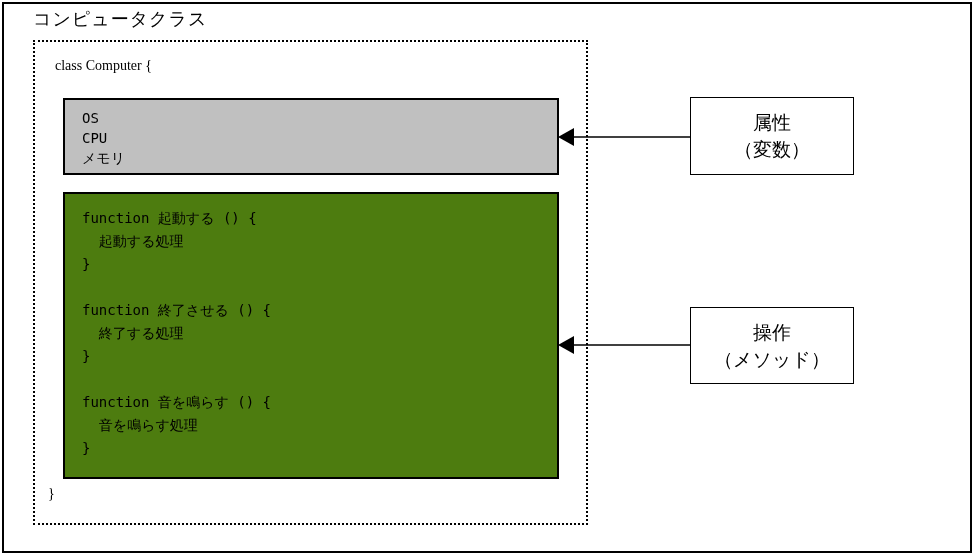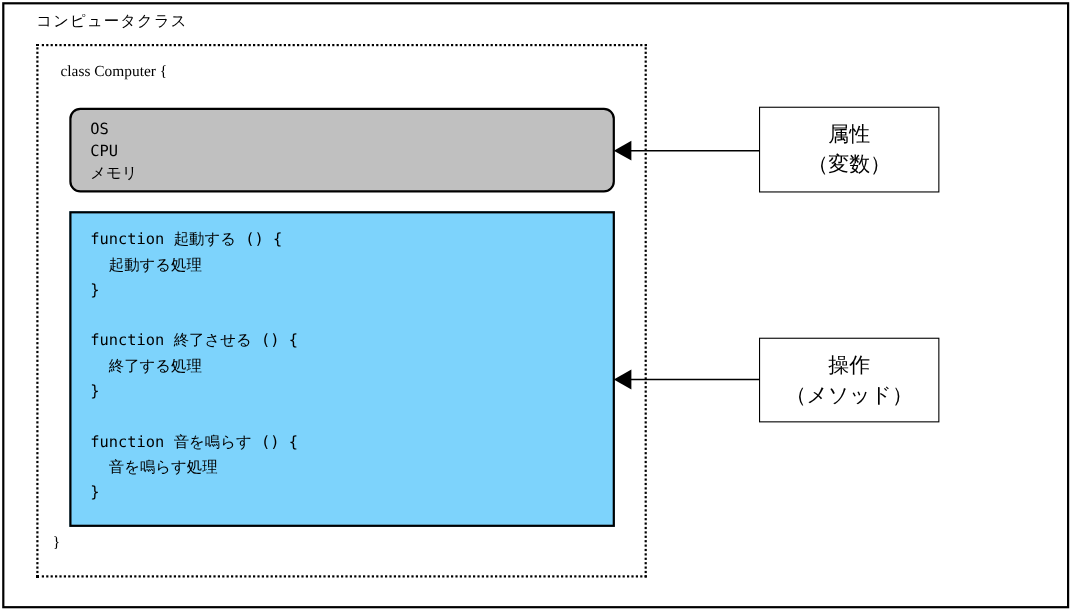--- a/index.html
+++ b/index.html
@@ -18,21 +18,21 @@
   .outer-frame {
     position: absolute;
     left: 2px; top: 2px;
     width: 970px; height: 551px;
     border: 2px solid #000000;
     background: #ffffff;
   }
   .diagram-title {
     position: absolute;
     left: 33px; top: 10px;
-    font-size: 14px;
+    font-size: 18px;
     line-height: 18px;
     letter-spacing: 1px;
     white-space: pre;
   }
   .class-frame {
     position: absolute;
     left: 33px; top: 40px;
     width: 555px; height: 485px;
     border: 2px dotted #000000;
   }
@@ -93,27 +93,27 @@
 <div id="canvas">
 
   <div class="outer-frame"></div>
 
   <div class="diagram-title">コンピュータクラス</div>
 
   <div class="class-frame"></div>
 
   <div class="class-open-line">class Computer {</div>
 
-  <div class="member-box attributes-box" style="background: rgb(192, 192, 192); border-radius: 10px;">
+  <div class="member-box attributes-box" style="background: rgb(192, 192, 192);">
     <div class="code">OS
 CPU
 メモリ</div>
   </div>
 
-  <div class="member-box methods-box" style="background: #7dd3fc;">
+  <div class="member-box methods-box" style="background: #4d7c0f;">
     <div class="code">function 起動する () {
   起動する処理
 }
 
 function 終了させる () {
   終了する処理
 }
 
 function 音を鳴らす () {
   音を鳴らす処理

